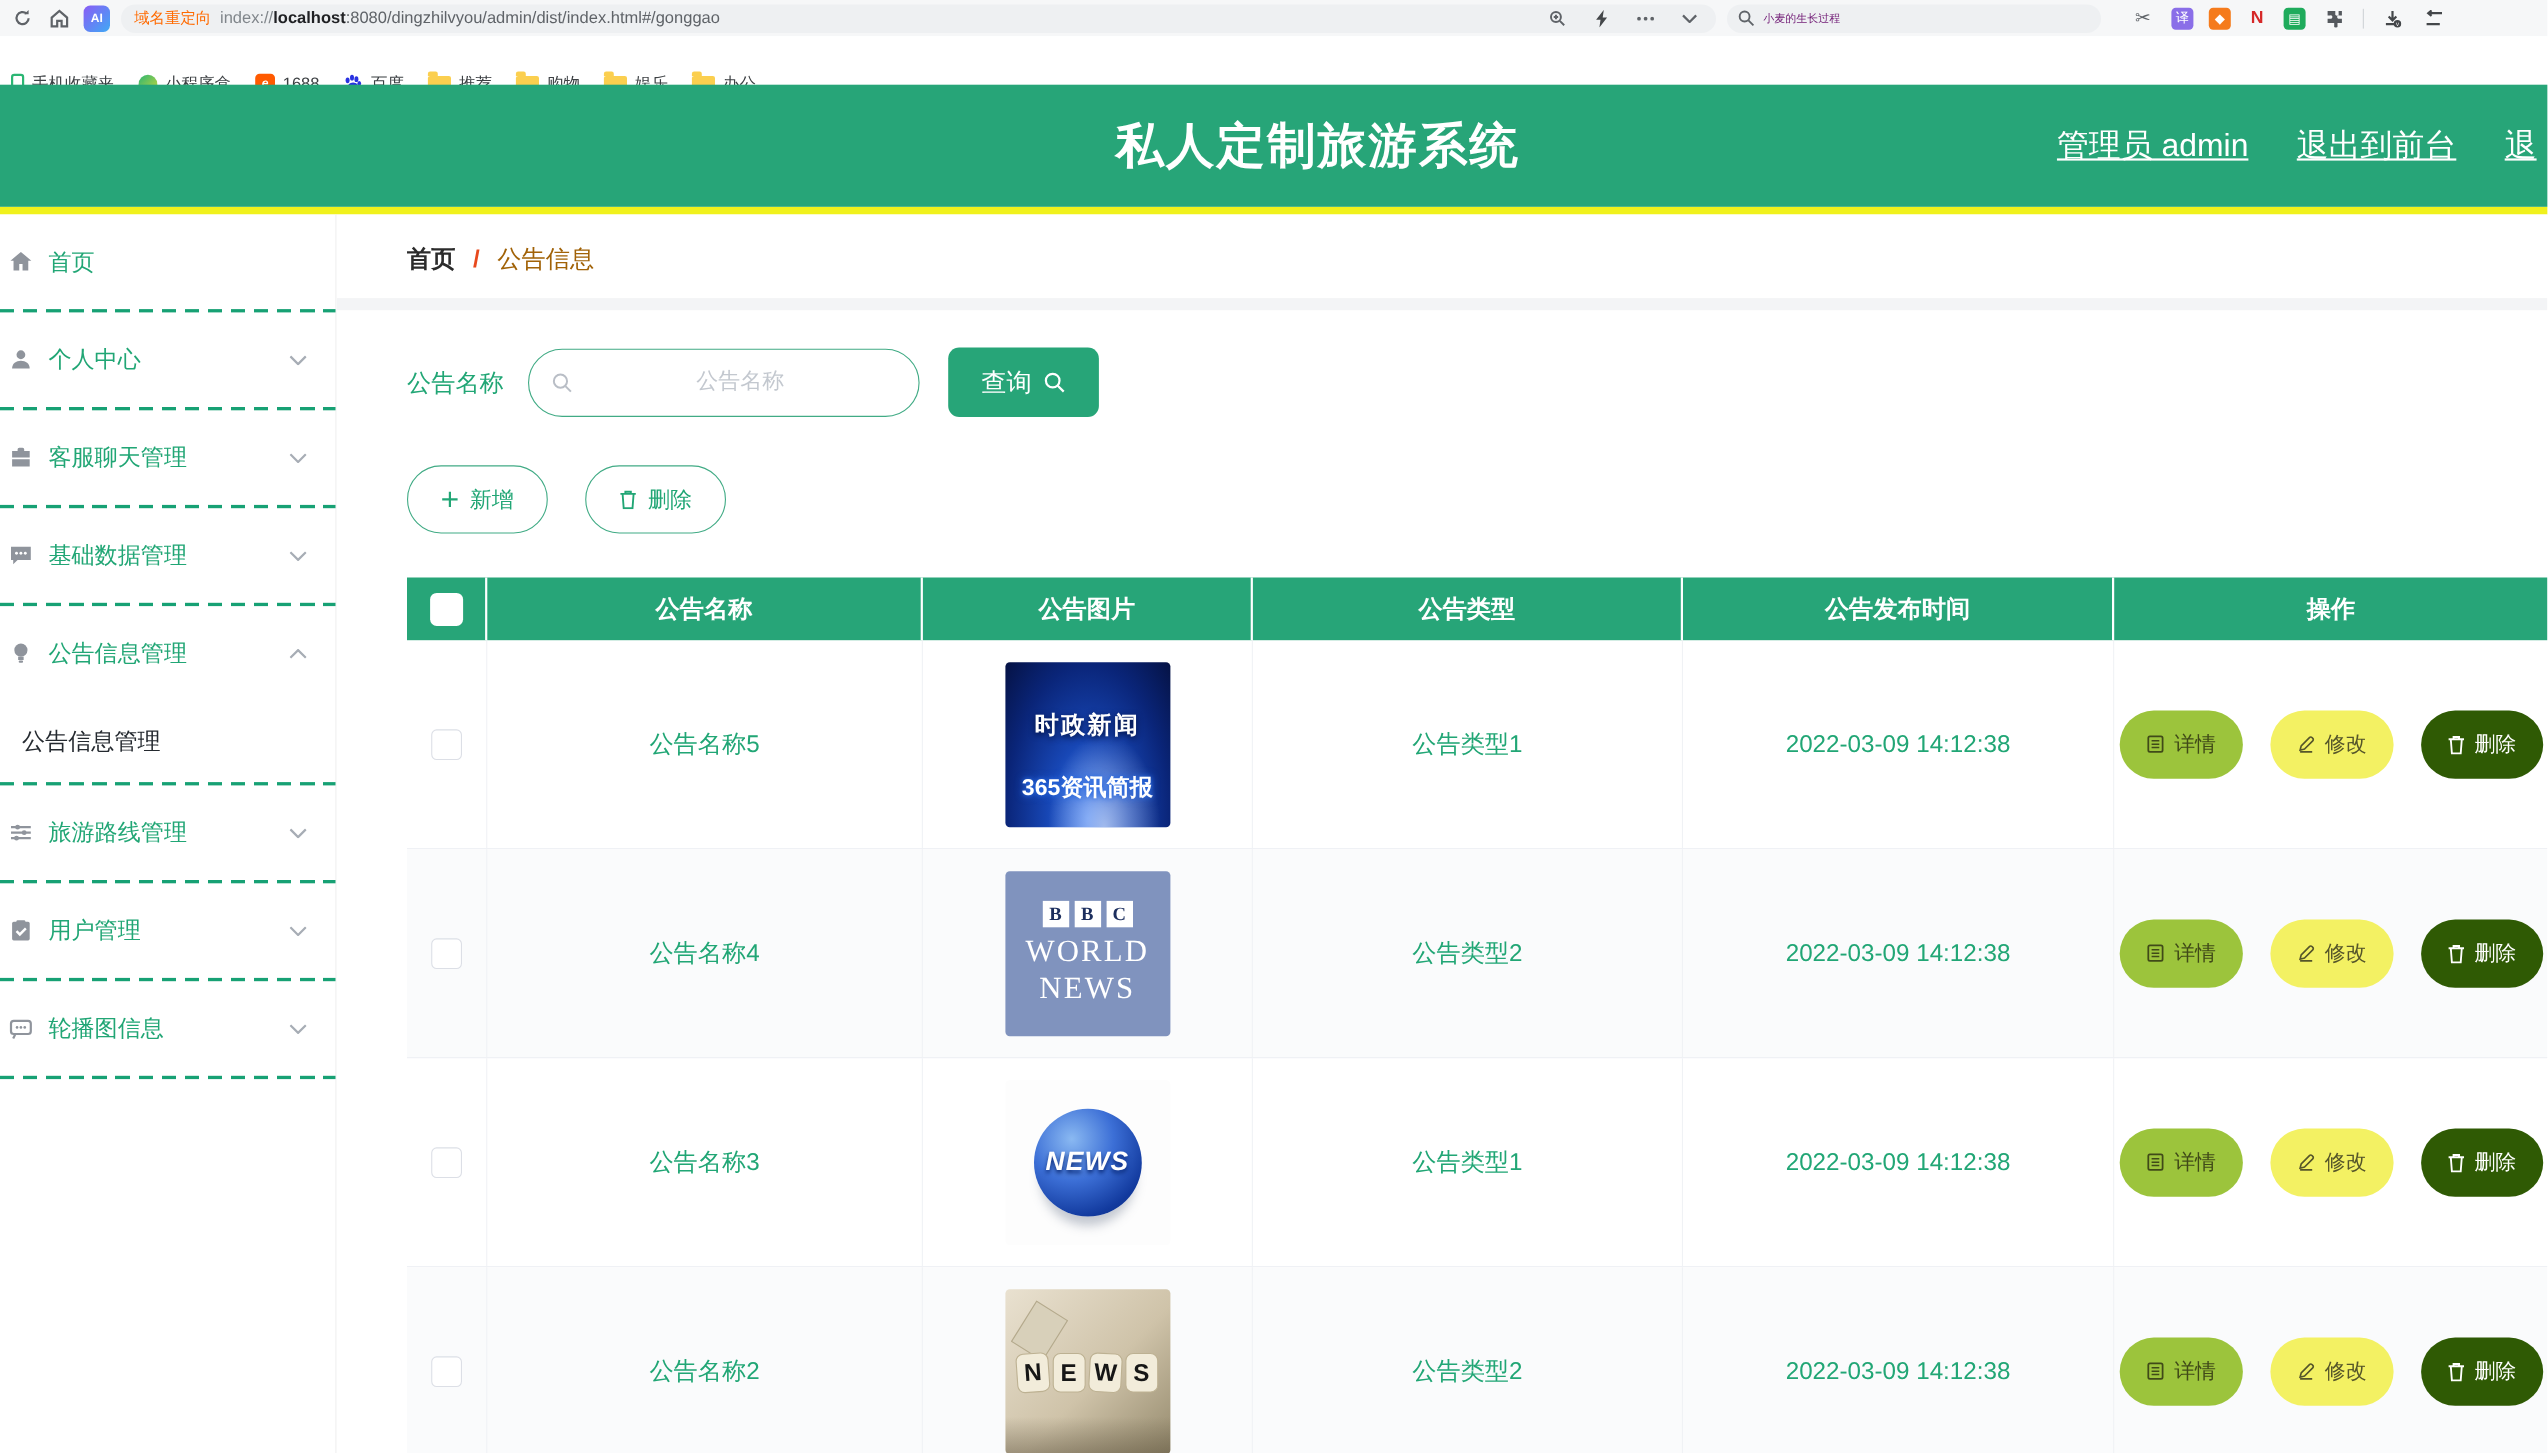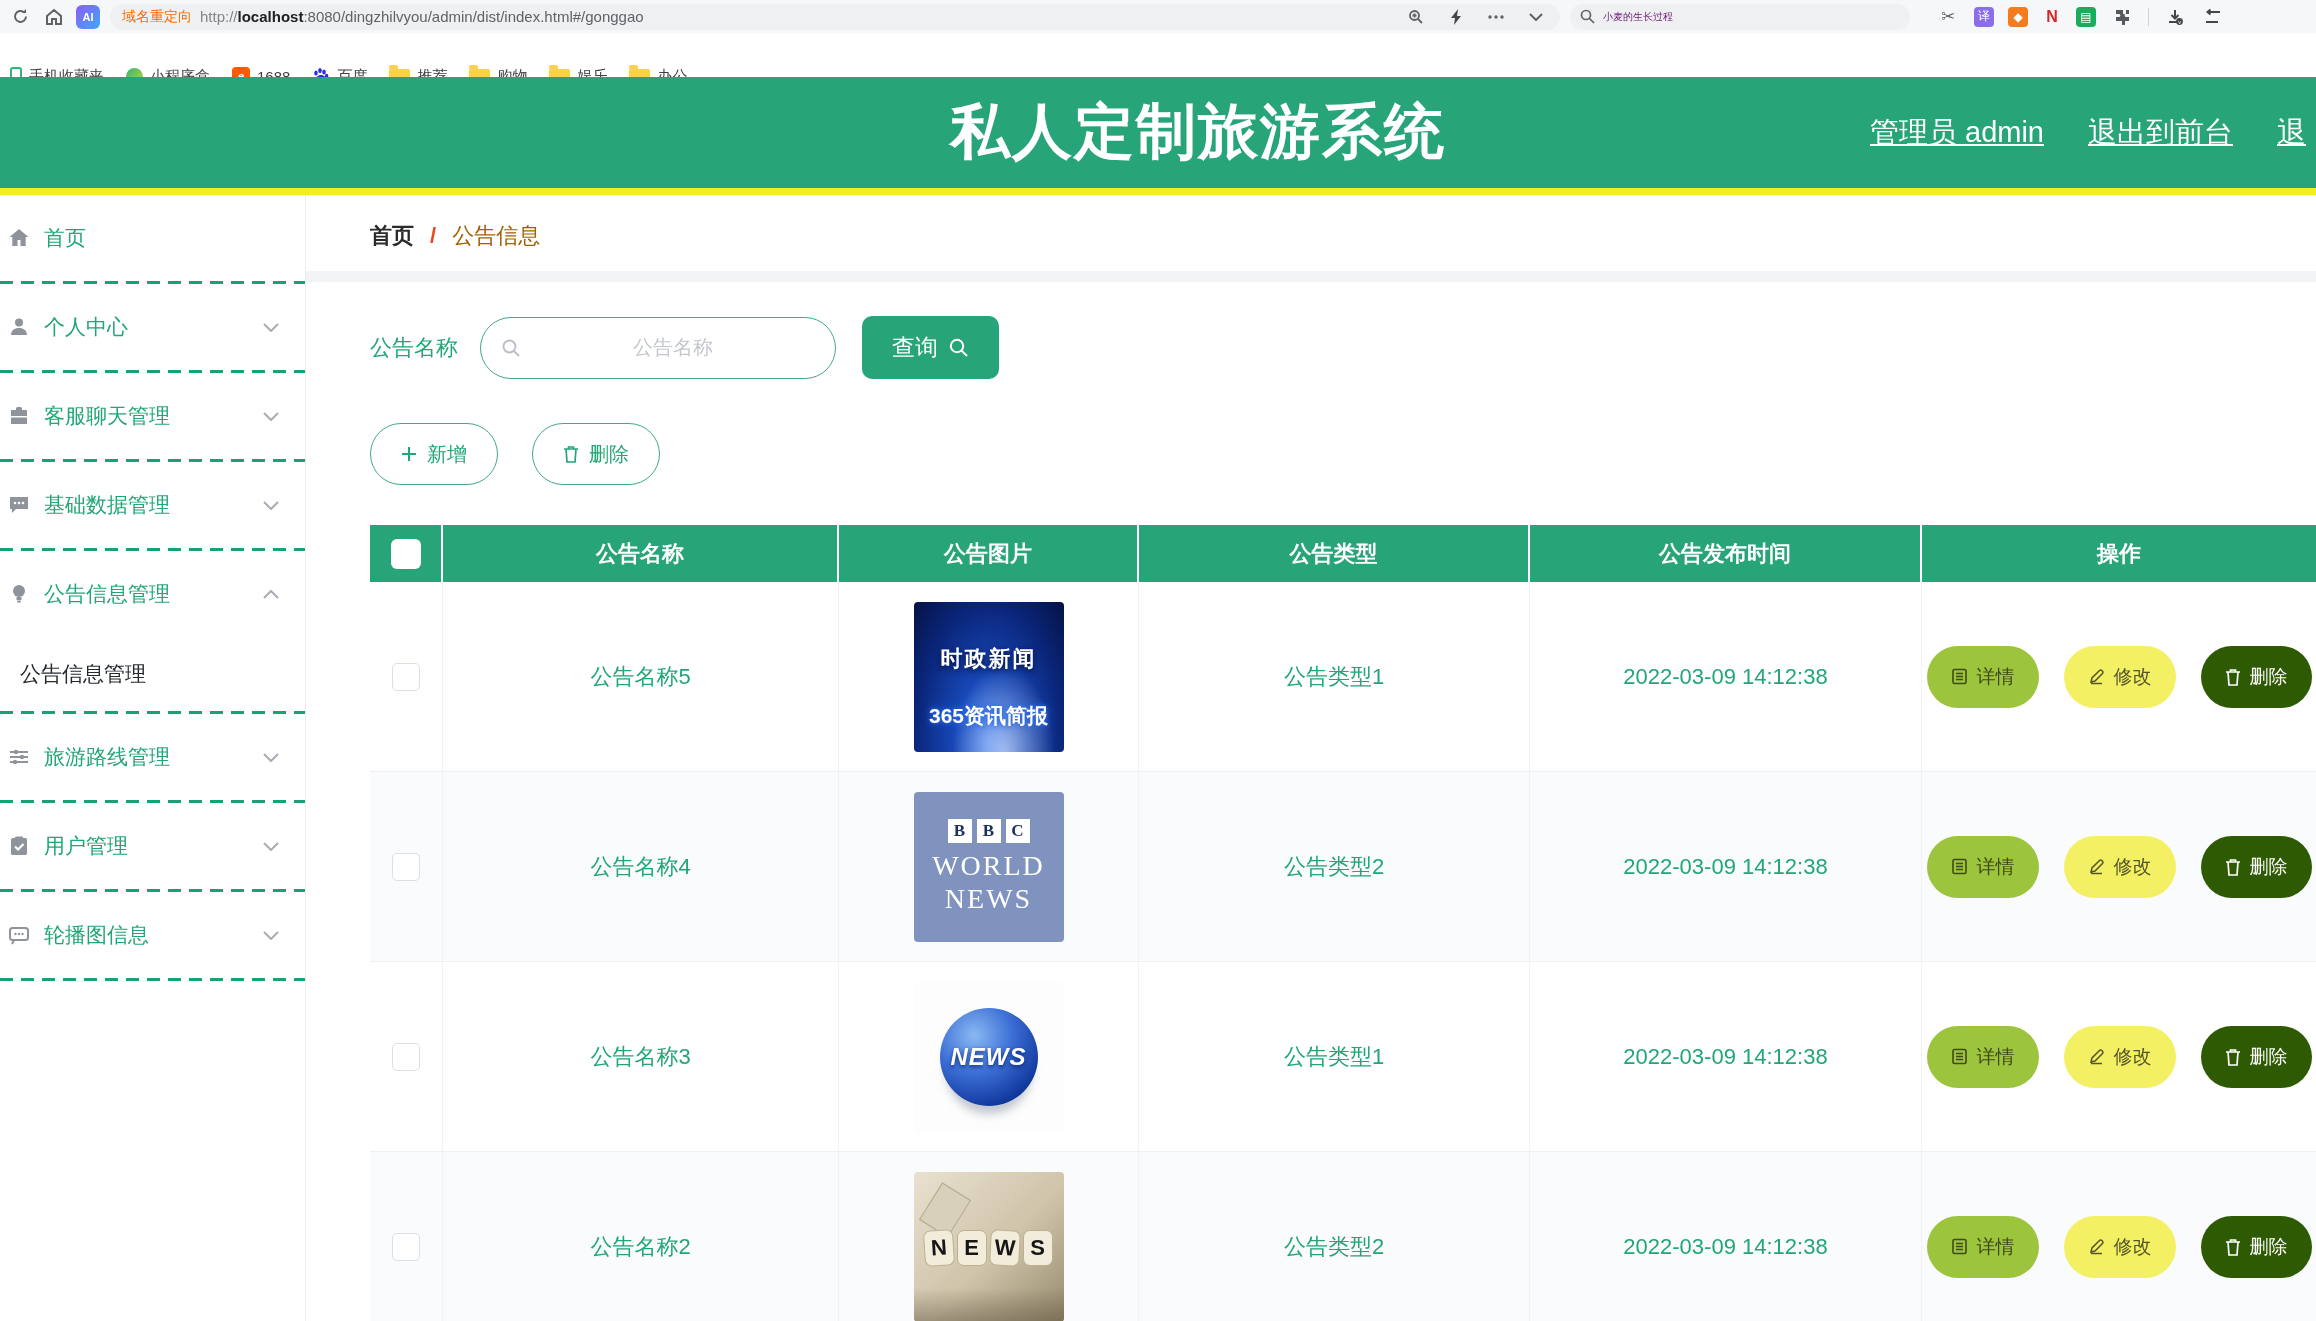--- a/index.html
+++ b/index.html
@@ -33,21 +33,21 @@
   .folder:before { content:""; position:absolute; top:-4px; left:0; width:9px; height:4px; background:#fbcf4f;
     border-radius:2px 2px 0 0; }
   .phone-ic { width:12px; height:18px; border:2px solid #2bb673; border-radius:3px; }
   .dot-ic { width:17px; height:17px; border-radius:50%; }
   .sq-ic { width:18px; height:18px; border-radius:4px; display:flex; align-items:center; justify-content:center;
     color:#fff; font-size:11px; font-style:italic; font-weight:bold; }
 
   
   .app-header { height:111px; background:#27a578; display:flex; align-items:center; position:relative; }
   .app-title { position:absolute; left:0; right:0; text-align:center; padding-left:80px;
-    color:#fff; font-size:60px; font-weight:bold; letter-spacing:2px; }
+    color:#fff; font-size:44px; font-weight:bold; letter-spacing:2px; }
   .header-links { position:absolute; right:10px; display:flex; gap:44px; color:#fff; font-size:29px; white-space:nowrap; }
   .header-links span { cursor:pointer;text-decoration:underline; }
   .accent-line { height:7px; background:#f0f11c; }
 
   
   .shell { display:flex; height:1170px; }
   .sidebar { width:306px; flex:0 0 auto; background:#fff; border-right:1px solid #ececec; }
   .side-item { height:86px; display:flex; align-items:center; padding:0 26px 0 6px; color:#21a675;
     font-size:21px; cursor:pointer; }
   .side-item .s-ic { width:26px; height:26px; margin-right:12px; display:flex; align-items:center; justify-content:center; }
@@ -144,21 +144,21 @@
   </div>
   <div class="chrome-ic">
     <svg width="18" height="18" viewBox="0 0 18 18">
         <path d="M2 8 9 2l7 6v8h-5v-5H7v5H2z" fill="none" stroke="#5f6368" stroke-width="2"></path>
       </svg>
   </div>
   <div class="ai-badge">AI</div>
   <div class="addr-pill">
     <span class="redirect">域名重定向</span>
     <span>
-      <span class="url-proto">http://</span><span class="url-host">localhost</span><span class="url-rest">:8080/dingzhilvyou/admin/dist/index.html#/gonggao</span>
+      <span class="url-proto">index://</span><span class="url-host">localhost</span><span class="url-rest">:8080/dingzhilvyou/admin/dist/index.html#/gonggao</span>
     </span>
     <span class="addr-right">
       <span class="chrome-ic">
         <svg width="16" height="16" viewBox="0 0 16 16">
             <circle cx="6.5" cy="6.5" r="4.5" stroke="#5f6368" stroke-width="1.8" fill="none"></circle>
             <path d="M10 10l4 4M4.5 6.5h4M6.5 4.5v4" stroke="#5f6368" stroke-width="1.8"></path>
           </svg>
       </span>
       <span class="chrome-ic">
         <svg width="13" height="16" viewBox="0 0 13 16">

